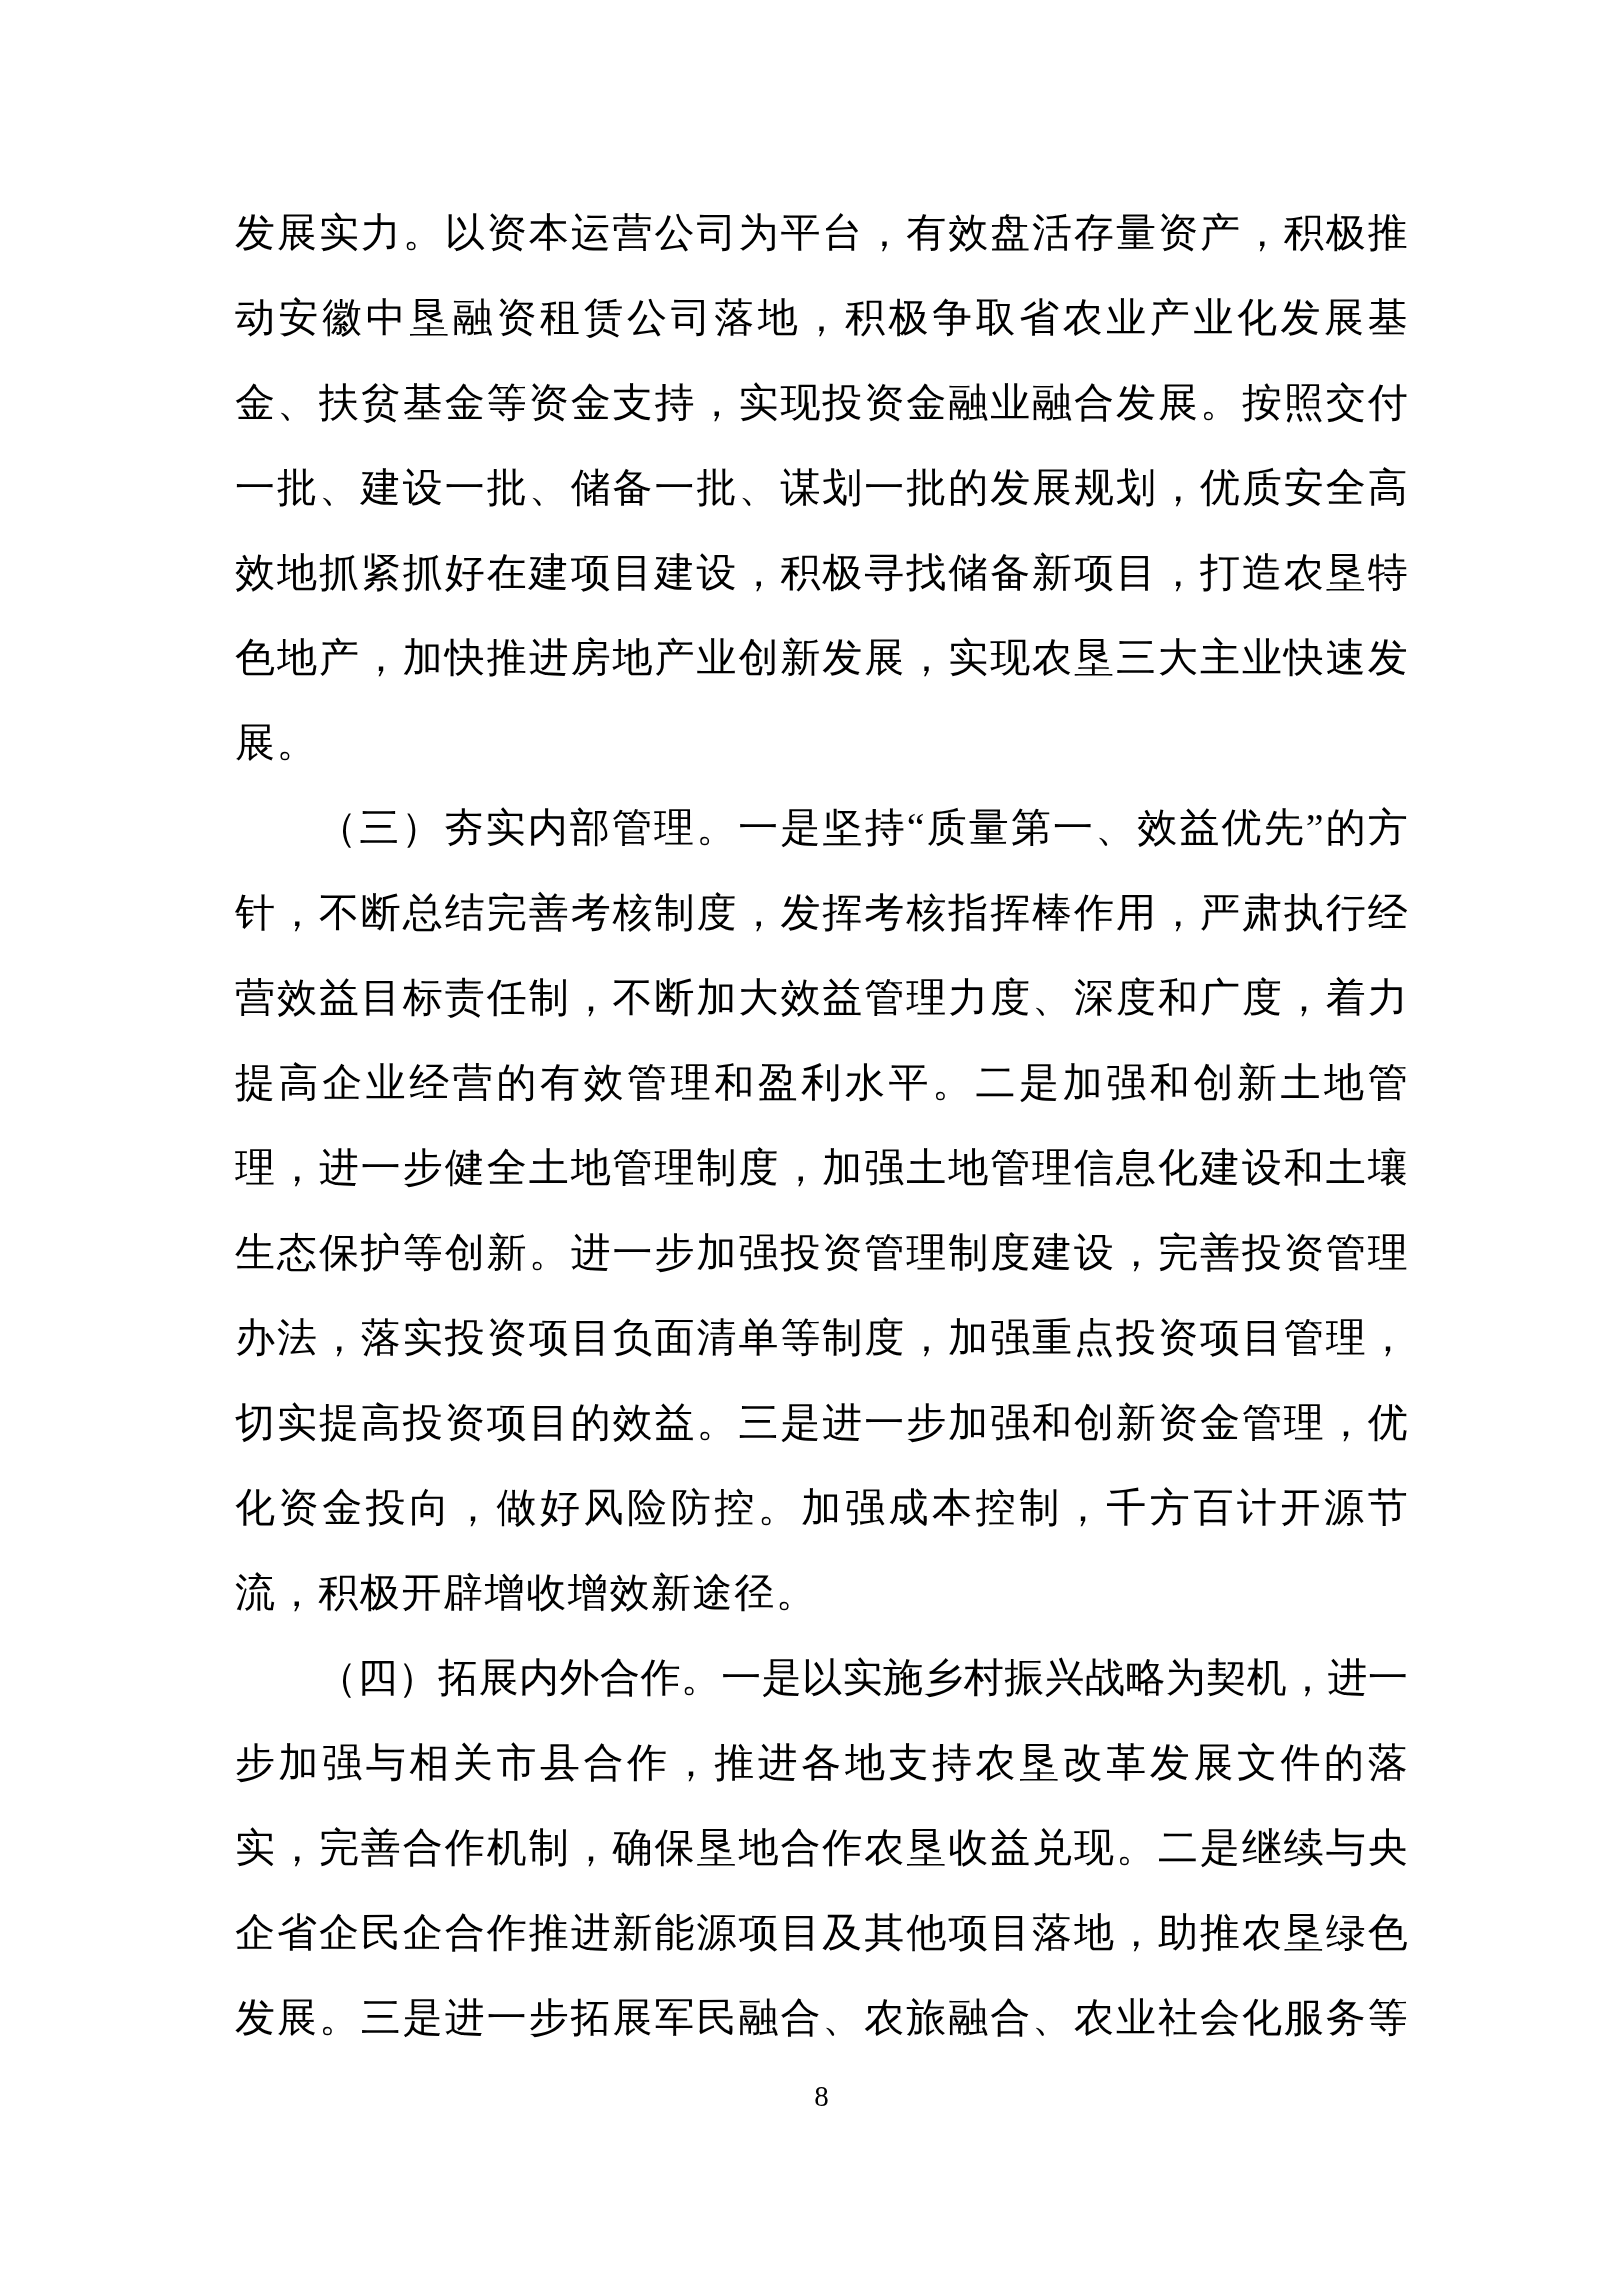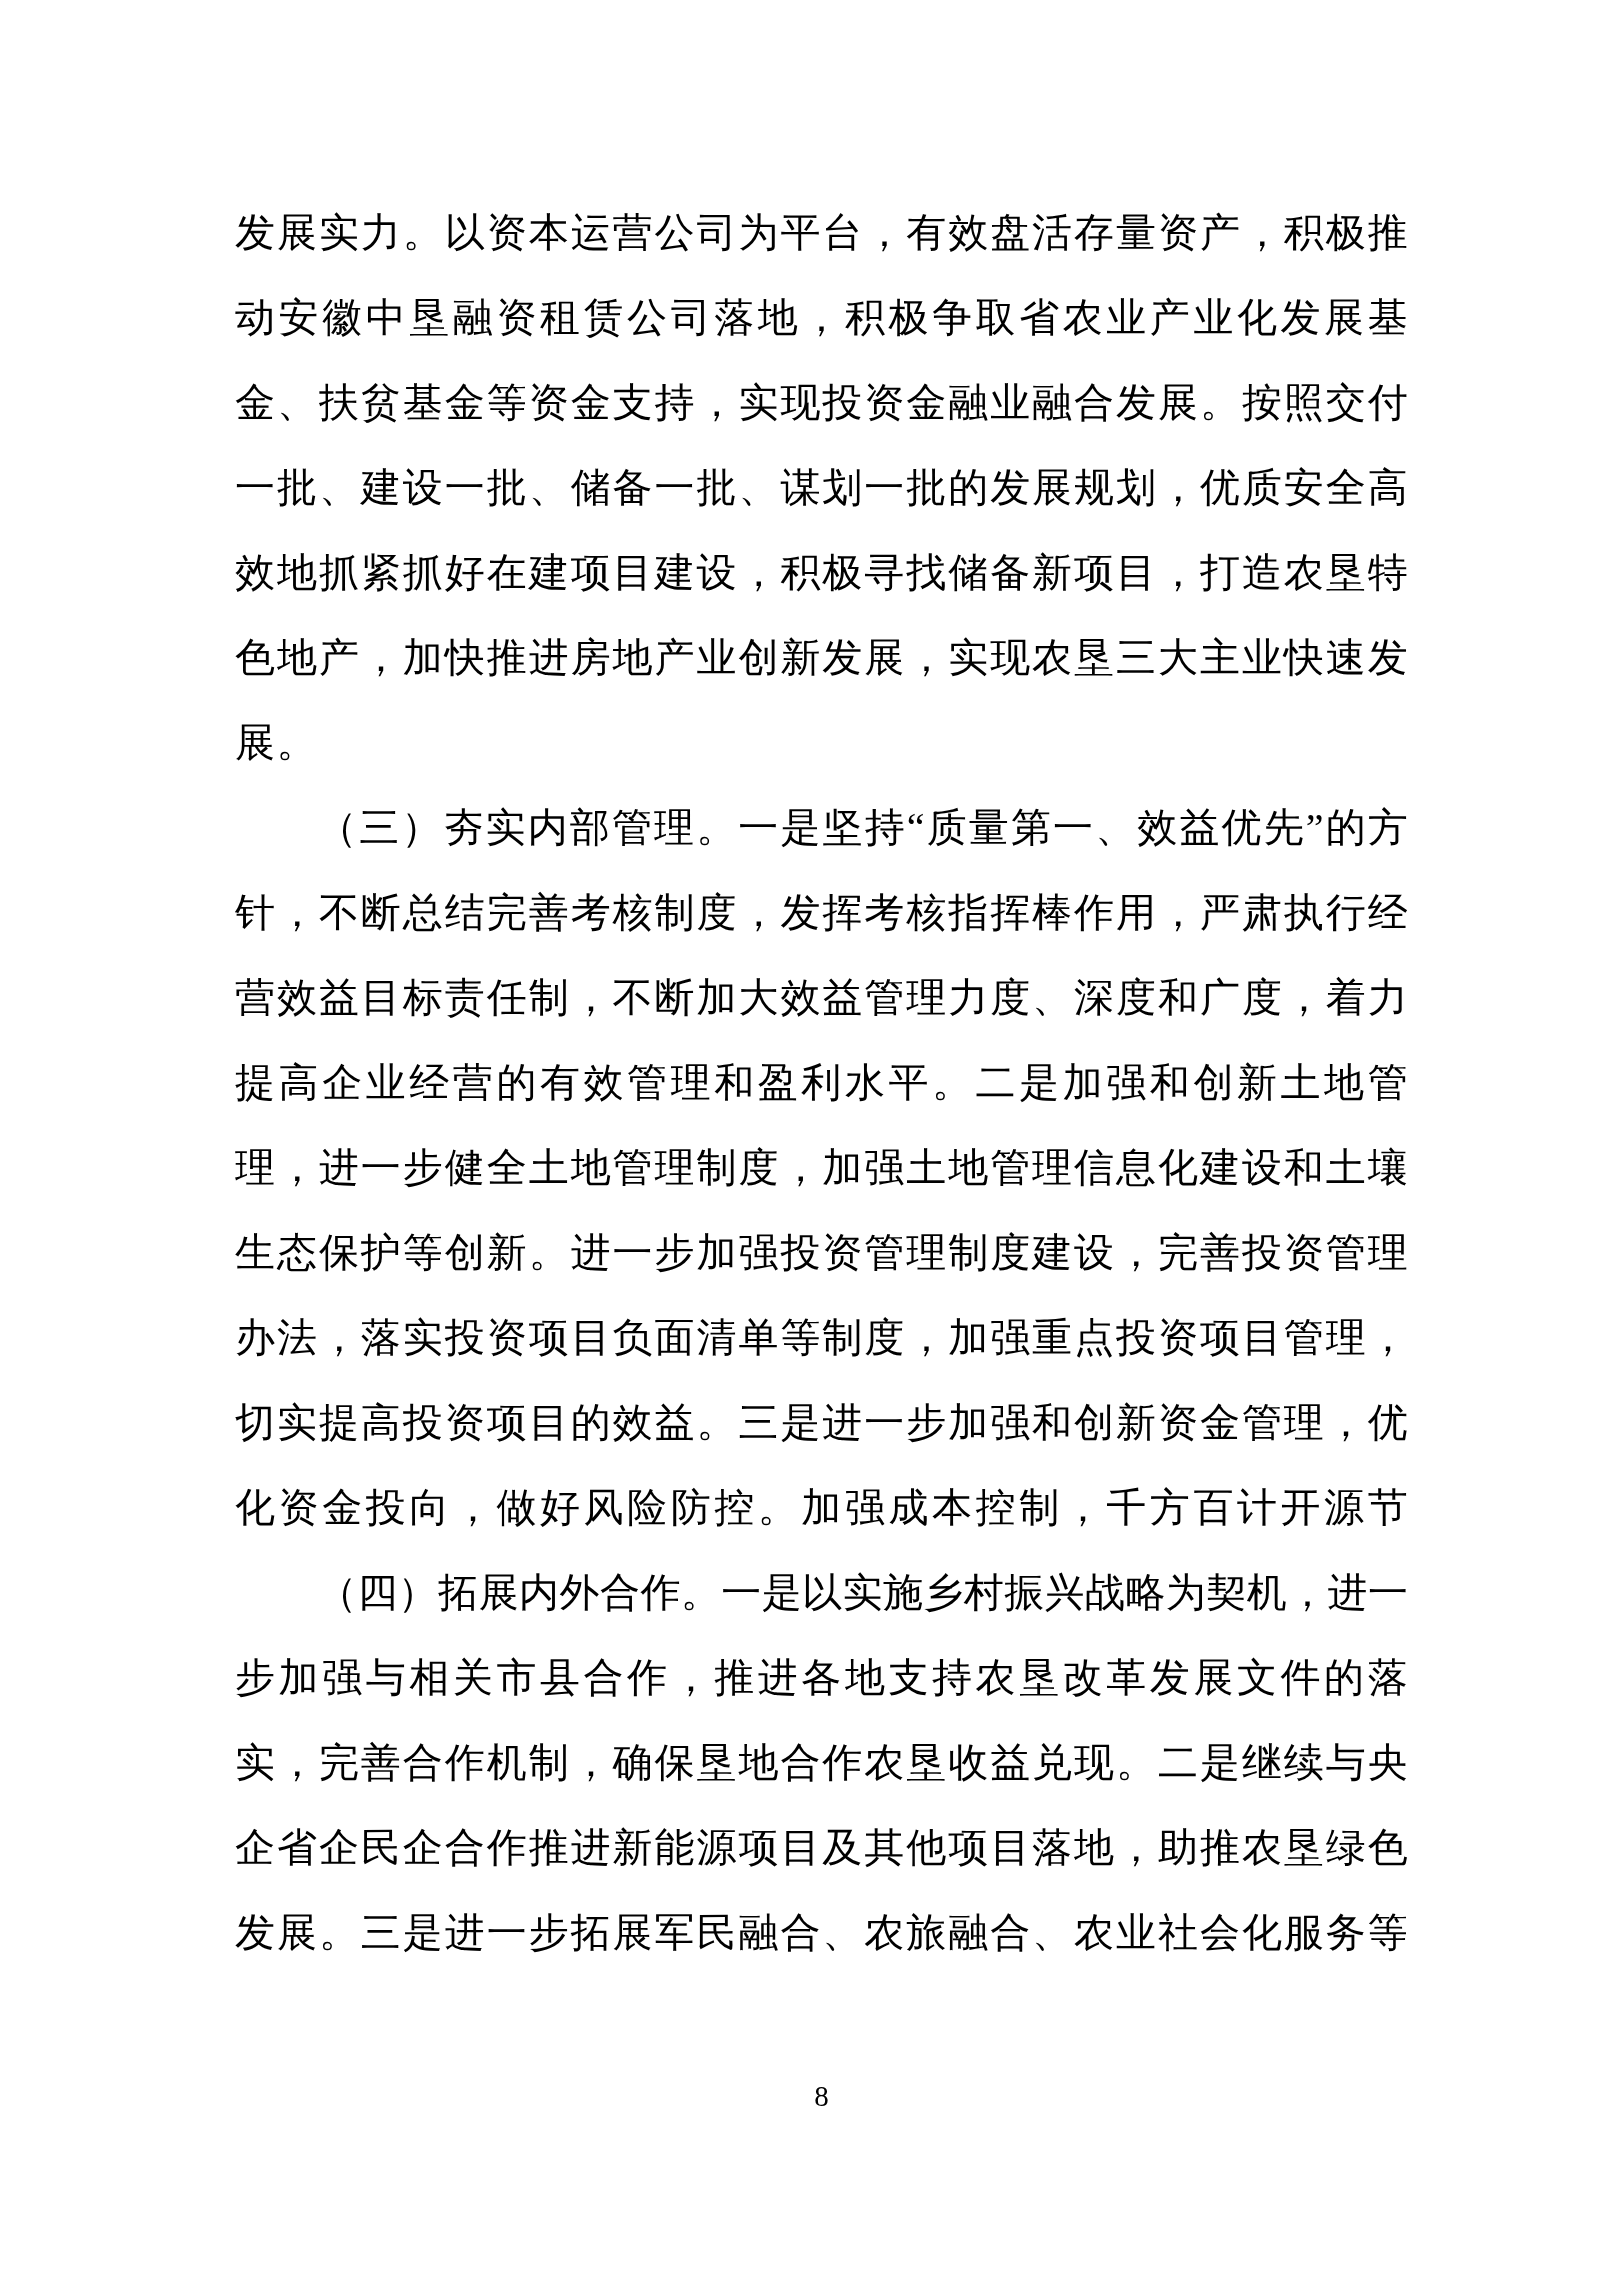--- a/index.html
+++ b/index.html
@@ -498,20 +498,21 @@
           <span class="ch">制</span>
           <span class="ch">，</span>
           <span class="ch">千</span>
           <span class="ch">方</span>
           <span class="ch">百</span>
           <span class="ch">计</span>
           <span class="ch">开</span>
           <span class="ch">源</span>
           <span class="ch">节</span>
         </div>
+        <div class="line plain">流，积极开辟增收增效新途径。</div>
       </div>
       <div class="para">
         <div class="line stretch indent">
           <span class="ch">（</span>
           <span class="ch">四</span>
           <span class="ch">）</span>
           <span class="ch">拓</span>
           <span class="ch">展</span>
           <span class="ch">内</span>
           <span class="ch">外</span>

